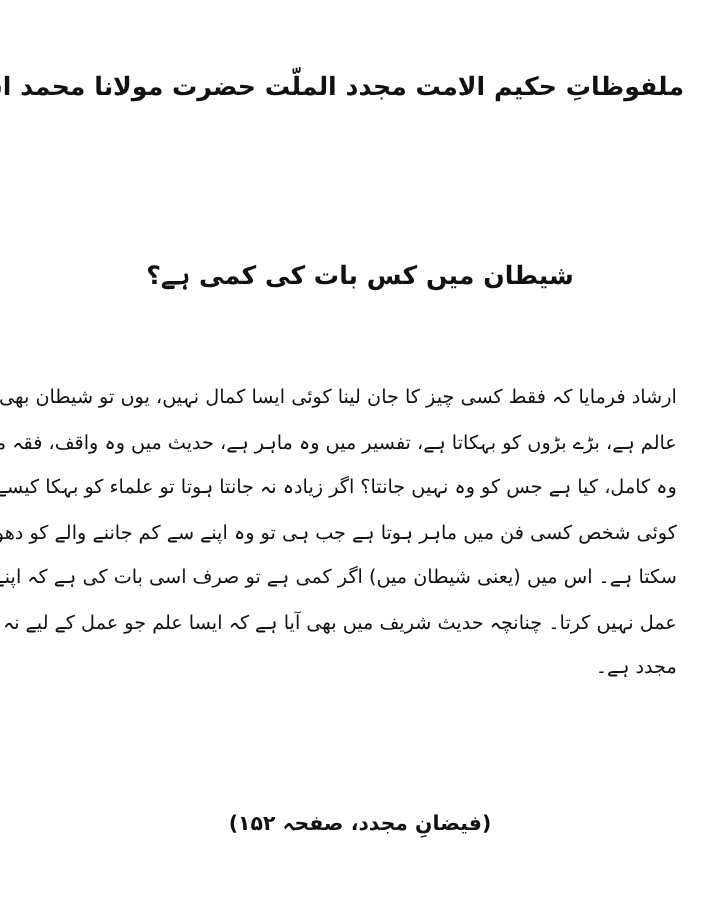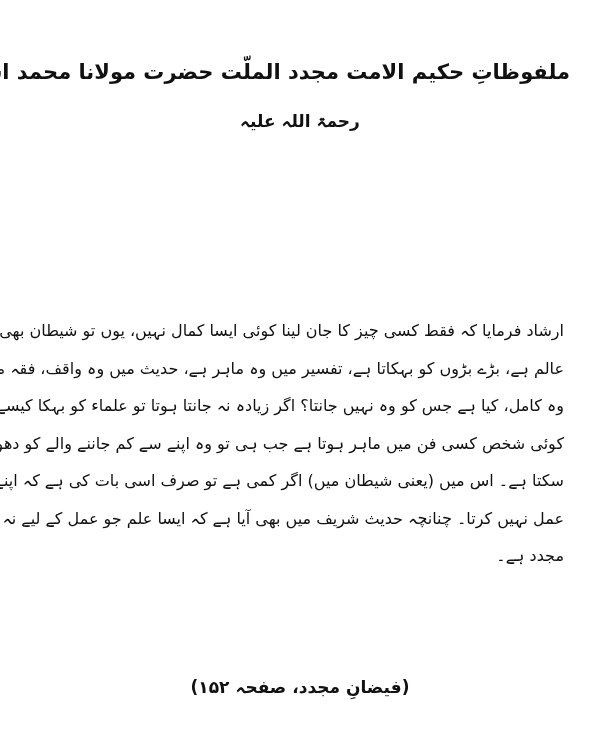--- a/index.html
+++ b/index.html
@@ -83,22 +83,22 @@
       line-height: 30px;
     }
   </style>
 </head>
 <body>
 
 <div class="page">
 
   <div class="header-title">ملفوظاتِ حکیم الامت مجدد الملّت حضرت مولانا محمد اشرف علی تھانوی</div>
 
-  <div class="header-honorific">رحمۃ اللہ علیہ</div>
 
+  <div class="question-heading">شیطان میں کس بات کی کمی ہے؟</div>
 
   <div class="body-text">
     <span class="body-line">ارشاد فرمایا کہ فقط کسی چیز کا جان لینا کوئی ایسا کمال نہیں، یوں تو شیطان بھی بہت بڑا</span>
     <span class="body-line">عالم ہے، بڑے بڑوں کو بہکاتا ہے، تفسیر میں وہ ماہر ہے، حدیث میں وہ واقف، فقہ میں</span>
     <span class="body-line">وہ کامل، کیا ہے جس کو وہ نہیں جانتا؟ اگر زیادہ نہ جانتا ہوتا تو علماء کو بہکا کیسے سکتا۔ جب</span>
     <span class="body-line">کوئی شخص کسی فن میں ماہر ہوتا ہے جب ہی تو وہ اپنے سے کم جاننے والے کو دھوکہ دے</span>
     <span class="body-line">سکتا ہے۔ اس میں (یعنی شیطان میں) اگر کمی ہے تو صرف اسی بات کی ہے کہ اپنے علم پر</span>
     <span class="body-line">عمل نہیں کرتا۔ چنانچہ حدیث شریف میں بھی آیا ہے کہ ایسا علم جو عمل کے لیے نہ ہو جہنم کا</span>
     <span class="body-line last">مجدد ہے۔</span>
   </div>

